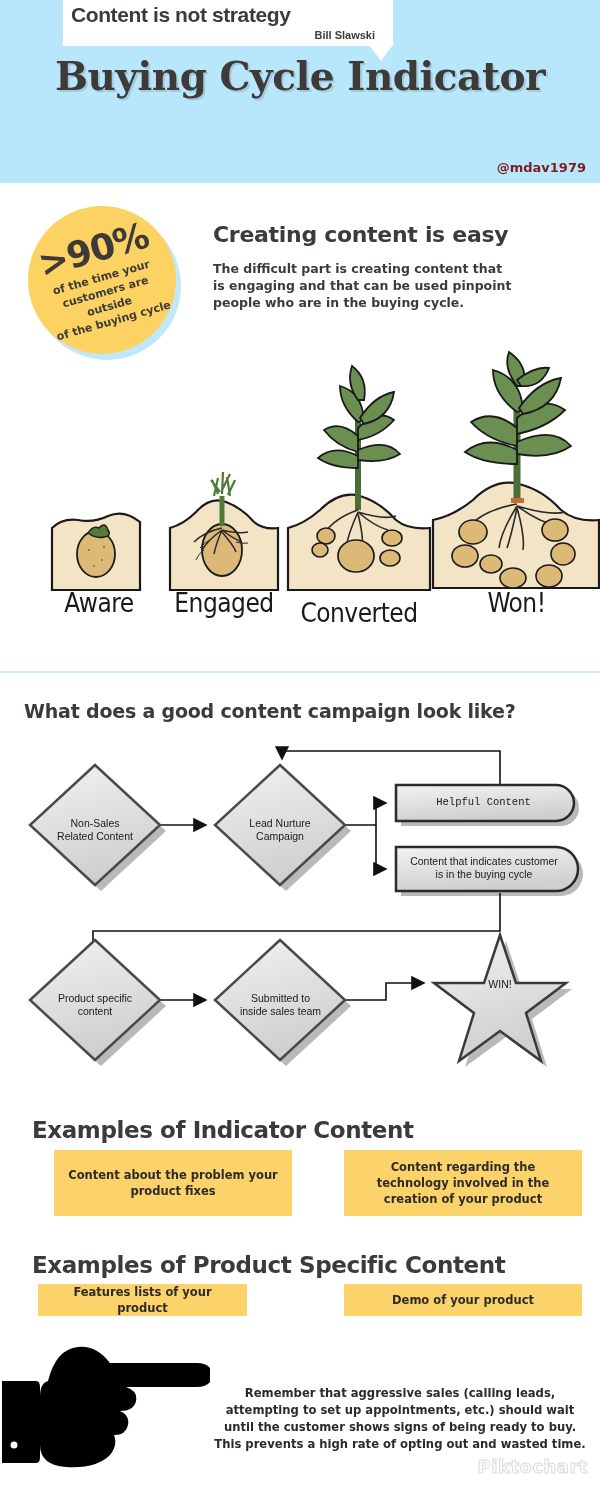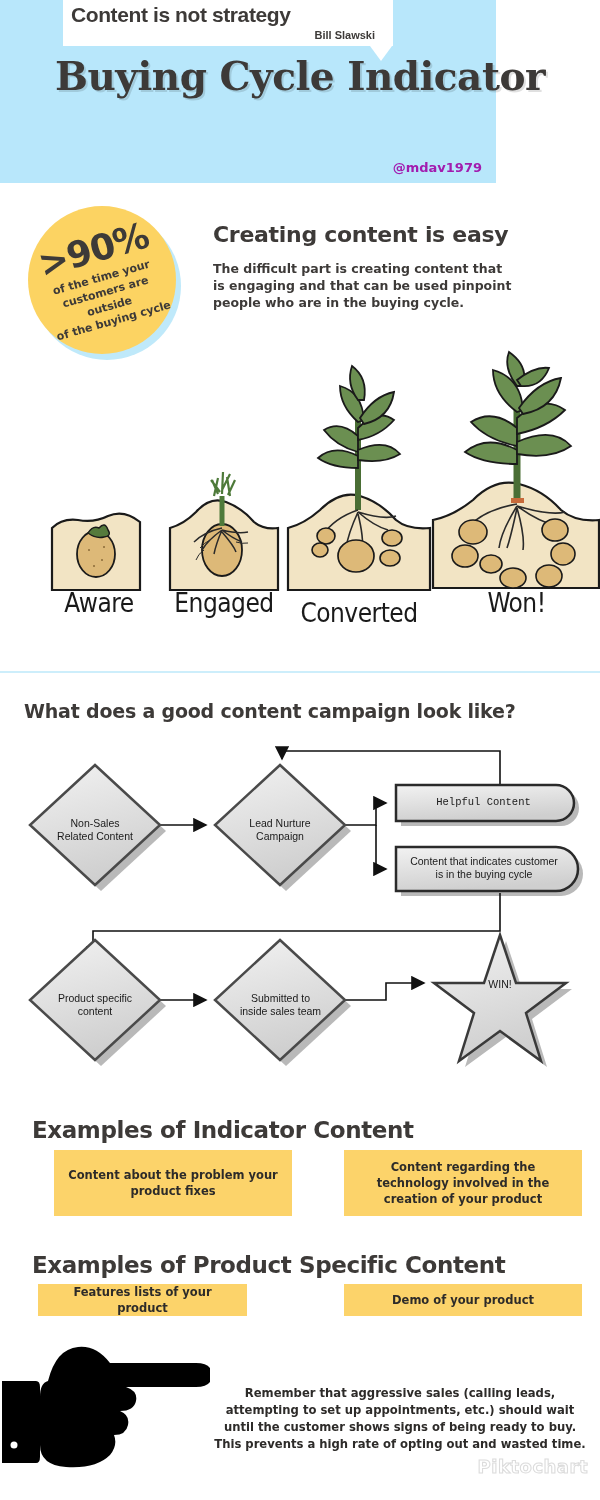--- a/index.html
+++ b/index.html
@@ -10,21 +10,21 @@
     width: 600px;
     height: 1500px;
     position: relative;
     overflow: hidden;
     color: #3d3a38;
   }
 
   
   #header {
     position: absolute; left: 0; top: 0;
-    width: 496px; height: 183px;
+    width: 600px; height: 183px;
     background: #b8e7fb;
   }
   #quote-bubble {
     position: absolute; left: 63px; top: 0px;
     width: 330px; height: 46px;
     background: #ffffff;
     padding: 2px 8px 0 8px;
   }
   #quote-text {
     font-size: 21px;
@@ -57,21 +57,21 @@
     font-weight: bold;
     font-size: 39px;
     line-height: 48px;
     color: #3d3a38;
     letter-spacing: -0.5px;
     text-shadow: 2px 2px 0 rgba(0,0,0,0.12);
   }
   #handle {
     position: absolute; right: 14px; top: 160px;
     font-size: 13px; font-weight: bold;
-    color: #a21caf;
+    color: #7f1d1d;
     font-family: "DejaVu Sans", sans-serif;
   }
 
   
   #badge-shadow {
     position: absolute; left: 33px; top: 212px;
     width: 148px; height: 148px;
     border-radius: 50%;
     background: #bfe9fa;
   }

